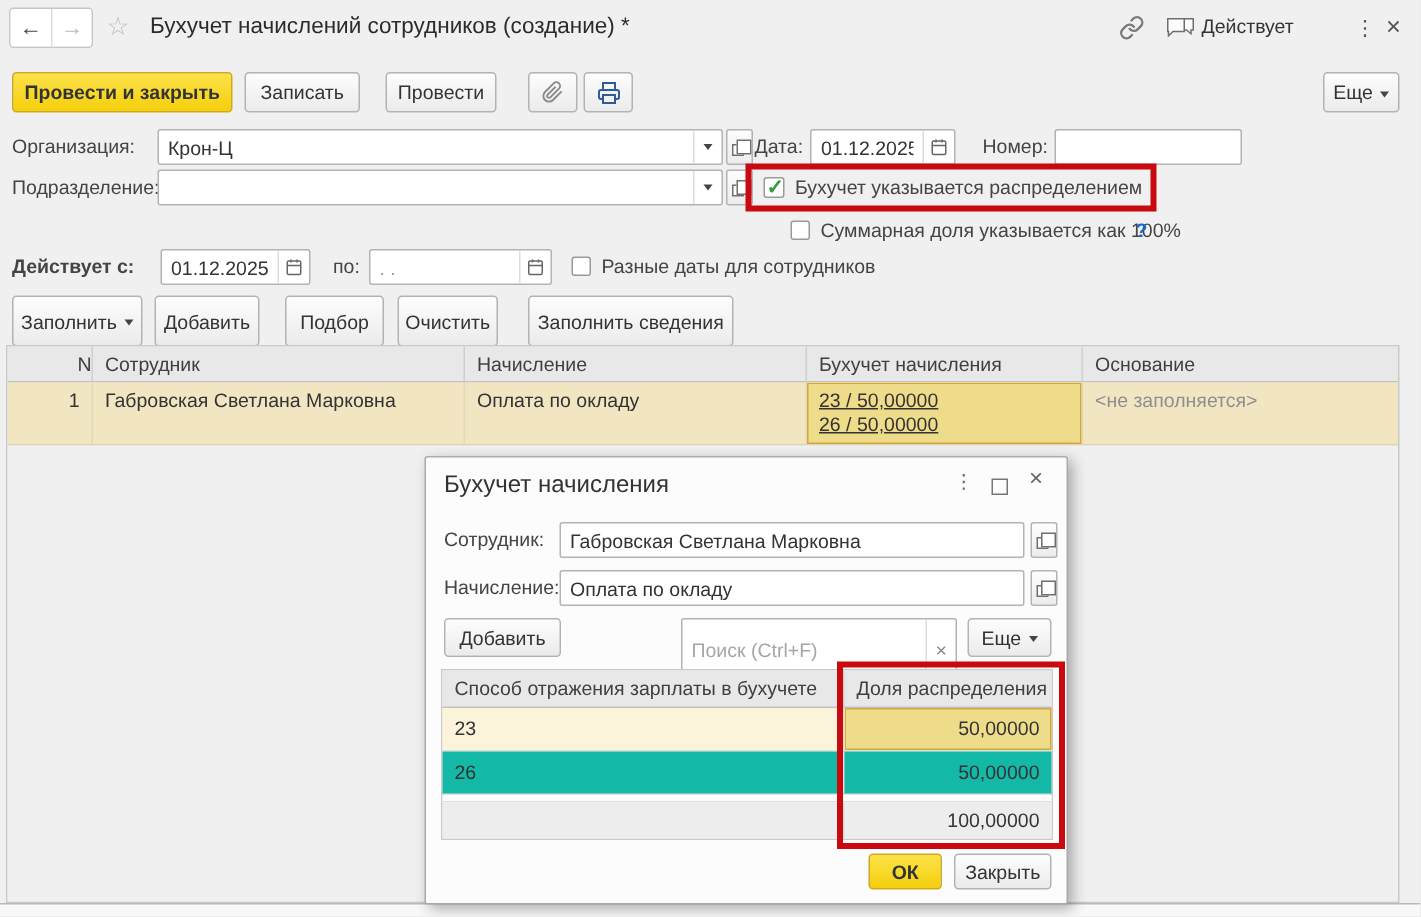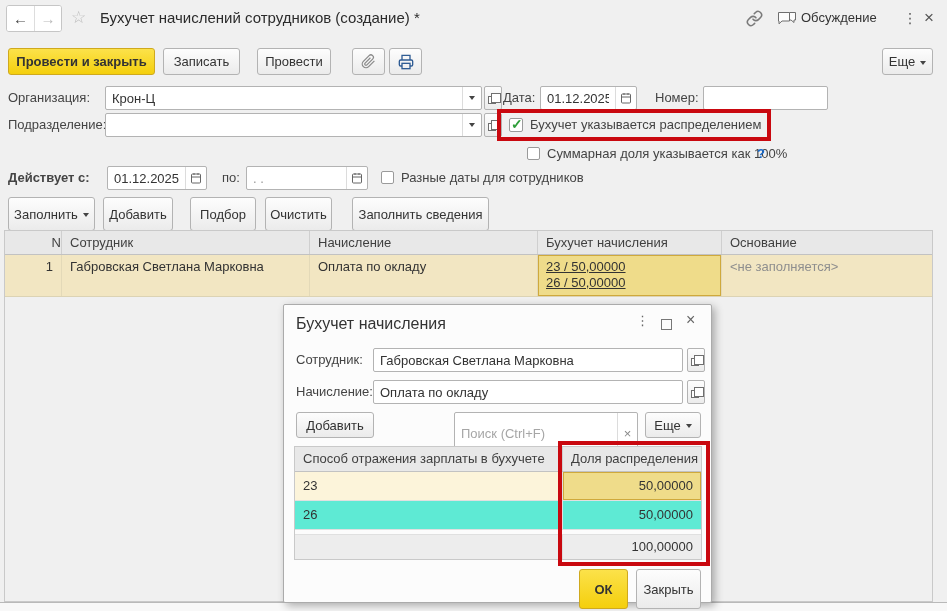--- a/index.html
+++ b/index.html
@@ -70,30 +70,30 @@
   
   .dialog { position:absolute; left:283px; top:304px; width:429px; height:299px; background:#fcfcfc;
     border:1px solid #ababab; border-radius:2px; box-shadow:3px 3px 9px rgba(0,0,0,.3); z-index:20; }
   .dlg-title { position:absolute; left:12px; top:10px; font-size:16px; color:#333; }
   .dlg-dots { position:absolute; left:352px; top:8px; font-size:13px; color:#666; }
   .dlg-max { position:absolute; left:377px; top:14px; width:11px; height:11px; border:1px solid #777; }
   .dlg-close { position:absolute; left:402px; top:6px; font-size:16px; color:#666; }
   .dlg-table { position:absolute; left:10px; top:141px; width:408px; border:1px solid #c9c9c9; background:#fff; }
   .d-head { display:flex; height:25px; background:#e8e8e8; border-bottom:1px solid #c2c2c2; }
   .d-head .hc { line-height:24px; padding:0 8px; color:#3f3f3f; border-right:1px solid #cfcfcf; white-space:nowrap; overflow:hidden; }
-  .d-row { display:flex; height:29px; border-bottom:1px solid #e0e0e0; background:#5eead4; }
+  .d-row { display:flex; height:29px; border-bottom:1px solid #e0e0e0; background:#14b8a6; }
   .d-row.sel { background:#fcf4da; }
   .d-row .dc { line-height:28px; padding:0 8px; border-right:1px solid #e0e0e0; overflow:hidden; }
   .dcol1 { width:268px; }
   .dcol2 { width:138px; text-align:right; }
   .share-hl { background:#efdc8a; box-shadow:inset 0 0 0 1px #cfa93c; }
   .d-gap { height:5px; background:#fcfcfc; border-bottom:1px solid #e0e0e0; }
   .d-total { display:flex; height:24px; background:#ededed; }
   .d-total .dc { line-height:23px; padding:0 8px; border-right:1px solid #ddd; }
-  .dlg-btn { position:absolute; height:40px; display:flex; align-items:center; justify-content:center;
+  .dlg-btn { position:absolute; height:24px; display:flex; align-items:center; justify-content:center;
     background:linear-gradient(#fdfdfd,#ebebeb); border:1px solid #b3b3b3; border-radius:3px; font-size:13px; cursor:default; }
   .dlg-btn.yellow { background:linear-gradient(#fce24a,#f4cf0d); border-color:#cfa91e; font-weight:bold; }
 </style>
 </head>
 <body>
 
 <div class="screen">
 
   <div class="nav-group">
     <div class="nav-btn">←</div>
@@ -103,21 +103,21 @@
   <div class="page-title">Бухучет начислений сотрудников (создание) *</div>
 
   <svg class="tb-icon" style="left:746px;" width="17" height="17" viewBox="0 0 24 24" fill="none" stroke="#7a7a7a" stroke-width="2.2" stroke-linecap="round">
     <path d="M10 13a5 5 0 0 0 7.54.54l3-3a5 5 0 0 0-7.07-7.07l-1.72 1.71"></path>
     <path d="M14 11a5 5 0 0 0-7.54-.54l-3 3a5 5 0 0 0 7.07 7.07l1.71-1.71"></path>
   </svg>
   <svg class="tb-icon" style="left:777px; top:11px;" width="20" height="16" viewBox="0 0 20 16">
     <path d="M12.5 1.5 h6 v7.5 h-1.5 v2.5 l-3-2.5 h-1.5 z" fill="#fcfcfc" stroke="#6e6e6e"></path>
     <path d="M1.5 1.5 h11 v8.5 h-7.5 l-3 2.8 v-2.8 h-0.5 z" fill="#fcfcfc" stroke="#6e6e6e"></path>
   </svg>
-  <div class="chat-label">Обсуждение</div>
+  <div class="chat-label">Действует</div>
   <div class="dots">⋮</div>
   <div class="win-close">×</div>
 
   <div class="btn btn-primary" style="left:8px; top:48px; width:147px;">Провести и закрыть</div>
   <div class="btn" style="left:163px; top:48px; width:77px;">Записать</div>
   <div class="btn" style="left:257px; top:48px; width:74px;">Провести</div>
   <div class="btn" style="left:352px; top:48px; width:33px;">
     <svg width="15" height="15" viewBox="0 0 24 24" fill="none" stroke="#8a8a8a" stroke-width="2">
       <path d="M21.44 11.05l-9.19 9.19a6 6 0 0 1-8.49-8.49l9.19-9.19a4 4 0 0 1 5.66 5.66l-9.2 9.19a2 2 0 0 1-2.83-2.83l8.49-8.48"></path>
     </svg>

